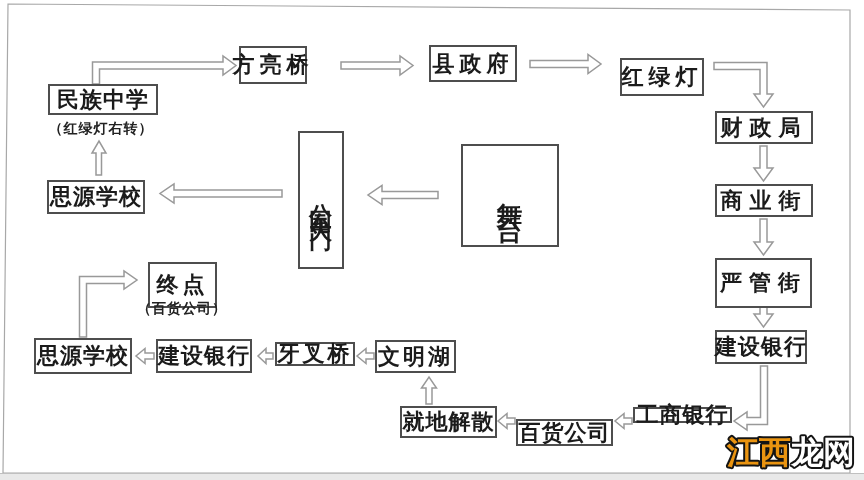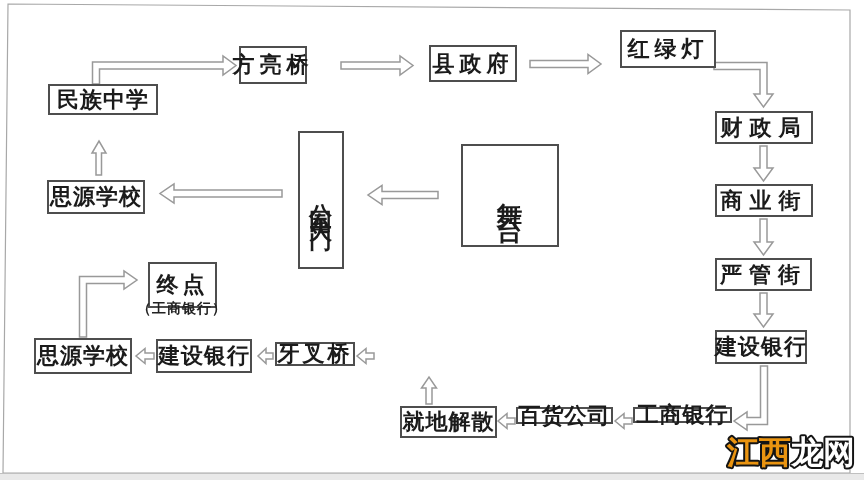--- a/index.html
+++ b/index.html
@@ -53,36 +53,38 @@
       <polygon points="154,353 145,353 145,348.5 136,356 145,363.5 145,359 154,359"></polygon>
       <polygon points="79.5,337 79.5,276.5 124,276.5 124,271 137,280 124,289 124,283.5 86.5,283.5 86.5,337"></polygon>
       <polygon points="96,175 96,153 92,153 99,141 106,153 101.5,153 101.5,175"></polygon>
       <polygon points="282,190 174,190 174,184 160,193.5 174,203 174,197 282,197"></polygon>
       <polygon points="438,191.5 382,191.5 382,185.5 368,195 382,204.5 382,198.5 438,198.5"></polygon>
     </g>
   </svg>
 
   <div class="box ls5" style="left:239px;top:46px;width:68px;height:38px">方亮桥</div>
   <div class="box ls5" style="left:429px;top:45px;width:88px;height:37px">县政府</div>
-  <div class="box ls5" style="left:620px;top:30px;width:96px;height:38px">红绿灯</div>
+  <div class="box ls5" style="left:620px;top:58px;width:84px;height:38px">红绿灯</div>
   <div class="box" style="left:48px;top:84px;width:110px;height:31px">民族中学</div>
   <div class="box" style="left:47px;top:180px;width:98px;height:34px">思源学校</div>
   <div class="box ls7" style="left:715px;top:111px;width:98px;height:33px">财政局</div>
   <div class="box ls7" style="left:715px;top:184px;width:98px;height:33px">商业街</div>
-  <div class="box ls7" style="left:715px;top:258px;width:97px;height:33px">严管街</div>
+  <div class="box ls7" style="left:715px;top:258px;width:97px;height:50px">严管街</div>
   <div class="box" style="left:715px;top:330px;width:92px;height:34px">建设银行</div>
   <div class="box vbox" style="left:461px;top:144px;width:98px;height:103px;font-size:26px;letter-spacing:14px;line-height:94px">舞台</div>
   <div class="box vbox" style="left:298px;top:131px;width:46px;height:138px;font-size:23px;letter-spacing:8px;line-height:42px">公园大门</div>
   <div class="box ls4" style="left:148px;top:262px;width:69px;height:46px">终点</div>
   <div class="box" style="left:34px;top:338px;width:98px;height:36px">思源学校</div>
   <div class="box" style="left:156px;top:339px;width:96px;height:34px">建设银行</div>
   <div class="box ls3" style="left:275px;top:342px;width:80px;height:24px">牙叉桥</div>
+  <div class="box ls3" style="left:375px;top:340px;width:81px;height:33px">文明湖</div>
   <div class="box" style="left:400px;top:406px;width:97px;height:32px">就地解散</div>
-  <div class="box" style="left:516px;top:407px;width:97px;height:17px">百货公司</div>
+  <div class="box" style="left:516px;top:419px;width:97px;height:27px">百货公司</div>
   <div class="box" style="left:633px;top:407px;width:99px;height:16px">工商银行</div>
 
-  <div class="note" style="left:130px;top:300px;width:104px">（工商银行）</div>
+  <div class="note" style="left:40px;top:120px;width:122px">（红绿灯右转）</div>
+  <div class="note" style="left:130px;top:300px;width:104px">（百货公司）</div>
 
   <svg class="layer" viewBox="0 0 864 480">
     <text class="wm-text" x="727" y="463" stroke="#141414" stroke-width="4"><tspan fill="#ea9410">江西</tspan><tspan fill="#ffffff">龙网</tspan></text>
   </svg>
 
 </div>
 
 </body></html>

